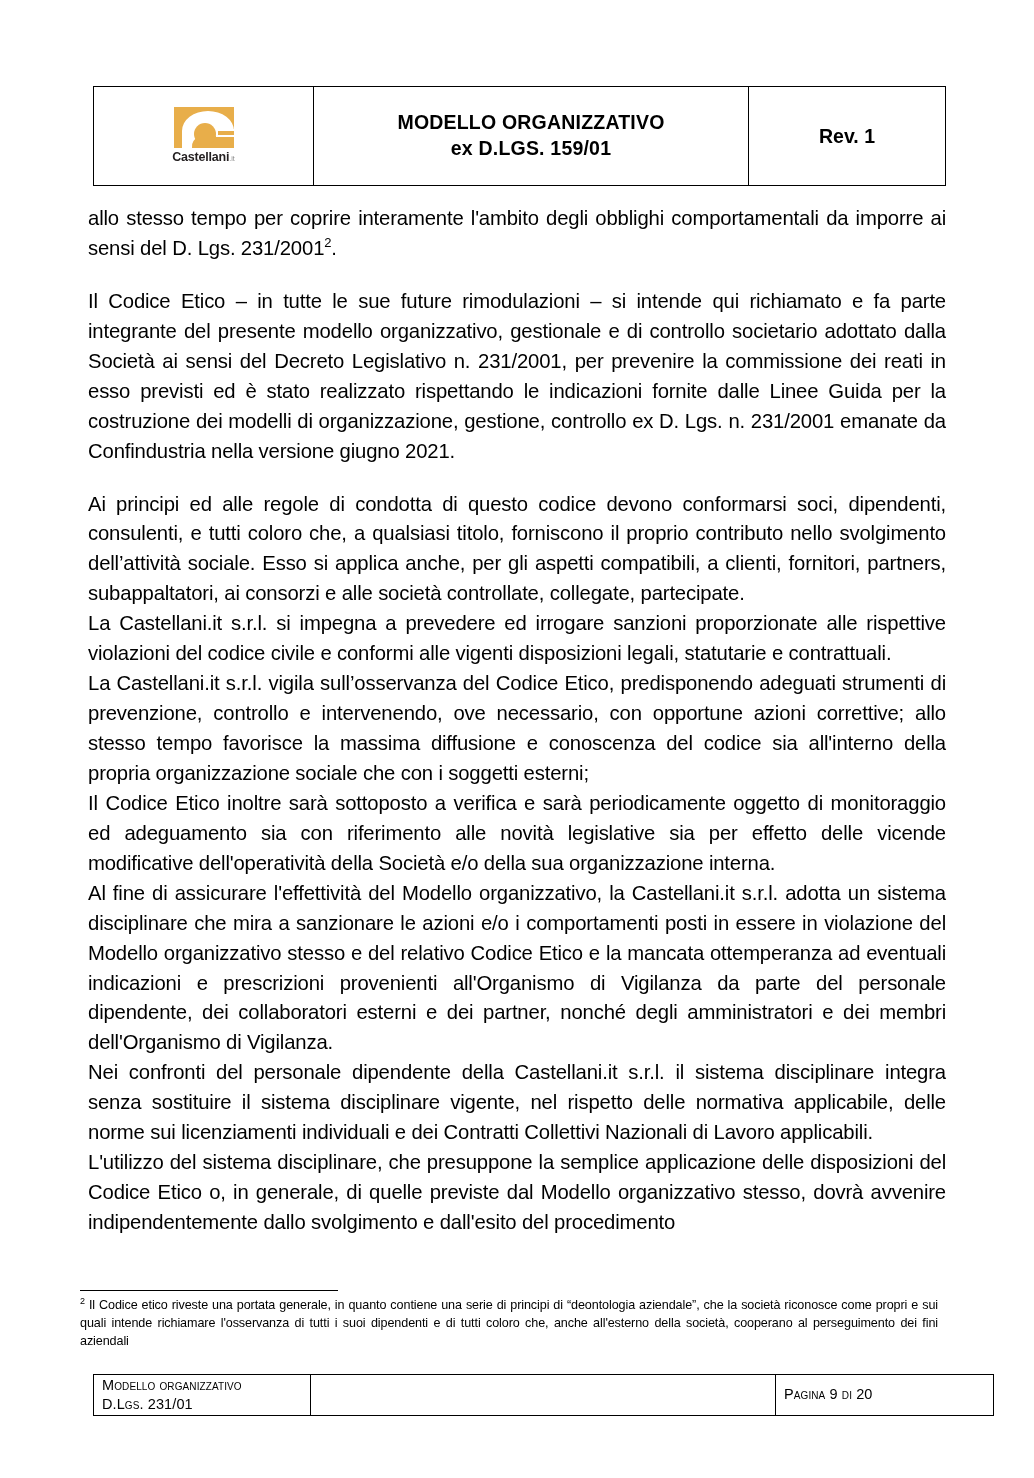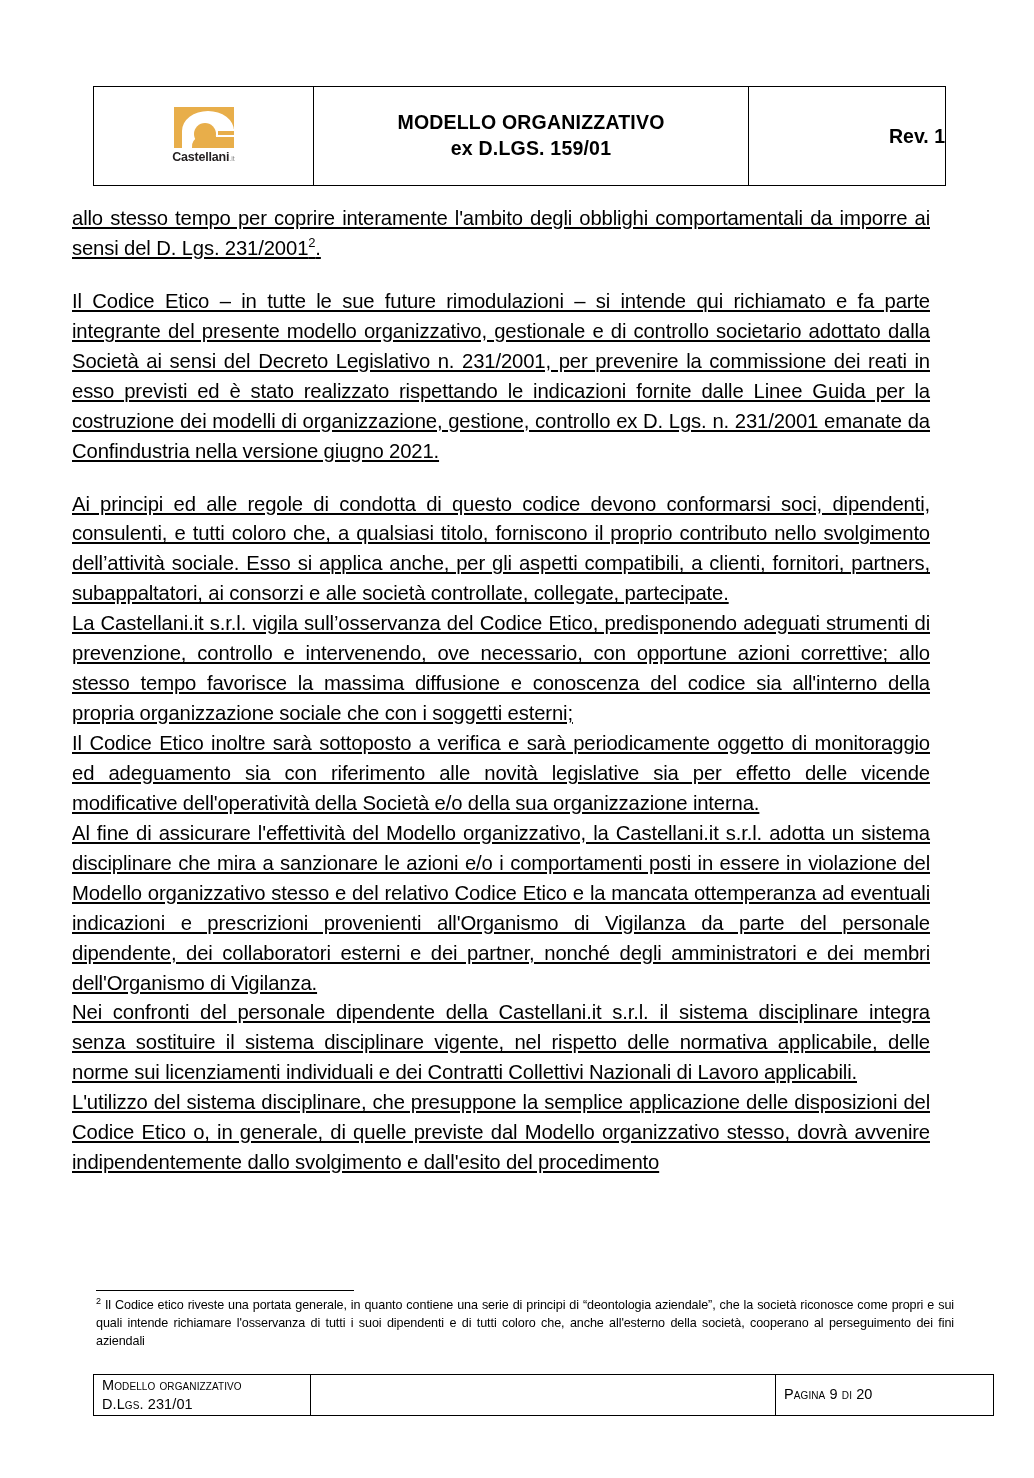--- a/index.html
+++ b/index.html
@@ -34,21 +34,21 @@
     border-collapse: collapse;
     table-layout: fixed;
   }
   .header-table td {
     border: 1.6px solid #000;
     vertical-align: middle;
     padding: 0;
   }
   .hdr-logo-cell { width: 219px; text-align: center; }
   .hdr-title-cell { width: 434px; text-align: center; }
-  .hdr-rev-cell  { width: 196px; text-align: right; }
+  .hdr-rev-cell  { width: 196px; text-align: center; }
 
   .hdr-title-line1 {
     font-size: 19.5px;
     font-weight: bold;
     letter-spacing: 0.2px;
     line-height: 1.32;
   }
   .hdr-title-line2 {
     font-size: 19.5px;
     font-weight: bold;
@@ -84,24 +84,23 @@
   .logo-word .tld {
     font-size: 7px;
     font-weight: normal;
     color: #8a8a8a;
     letter-spacing: 0;
   }
 
   
   .body-area {
     position: absolute;
-    left: 72px;
+    left: 88px;
     top: 204px;
     width: 858px;
-    text-decoration: underline;
   }
   p.para {
     margin: 0;
     font-size: 20.3px;
     line-height: 1.475;
     text-align: justify;
     text-justify: inter-word;
     letter-spacing: -0.15px;
   }
   p.para.gap-before { margin-top: 23px; }
@@ -116,21 +115,21 @@
     font-size: 21.5px;
     font-weight: bold;
     font-style: italic;
     letter-spacing: -0.2px;
   }
   h2.section-head .num { margin-right: 16px; }
 
   
   .footnote-area {
     position: absolute;
-    left: 96px;
+    left: 80px;
     top: 1290px;
     width: 858px;
   }
   .footnote-rule {
     width: 258px;
     height: 0;
     border-top: 1.4px solid #000;
     margin: 0 0 6px 0;
   }
   .footnote-text {
@@ -207,20 +206,21 @@
 
   <div class="body-area">
 
     <p class="para"><span>allo stesso tempo per coprire interamente l'ambito degli obblighi comportamentali da imporre ai sensi del D. Lgs. 231/2001</span><sup class="fn-ref">2</sup><span>.</span></p>
 
     <p class="para gap-before">Il Codice Etico – in tutte le sue future rimodulazioni – si intende qui richiamato e fa parte integrante del presente modello organizzativo, gestionale e di controllo societario adottato dalla Società ai sensi del Decreto Legislativo n. 231/2001, per prevenire la commissione dei reati in esso previsti ed è stato realizzato rispettando le indicazioni fornite dalle Linee Guida per la costruzione dei modelli di organizzazione, gestione, controllo ex D. Lgs. n. 231/2001 emanate da Confindustria nella versione giugno 2021.</p>
 
     <p class="para gap-before">Ai principi ed alle regole di condotta di questo codice devono conformarsi soci, dipendenti, consulenti, e tutti coloro che, a qualsiasi titolo, forniscono il proprio contributo nello svolgimento dell’attività sociale. Esso si applica anche, per gli aspetti compatibili, a clienti, fornitori, partners, subappaltatori, ai consorzi e alle società controllate, collegate, partecipate.</p>
 
 
+    <p class="para">La Castellani.it s.r.l. si impegna a prevedere ed irrogare sanzioni proporzionate alle rispettive violazioni del codice civile e conformi alle vigenti disposizioni legali, statutarie e contrattuali.</p>
 
     <p class="para">La Castellani.it s.r.l. vigila sull’osservanza del Codice Etico, predisponendo adeguati strumenti di prevenzione, controllo e intervenendo, ove necessario, con opportune azioni correttive; allo stesso tempo favorisce la massima diffusione e conoscenza del codice sia all'interno della propria organizzazione sociale che con i soggetti esterni;</p>
 
     <p class="para">Il Codice Etico inoltre sarà sottoposto a verifica e sarà periodicamente oggetto di monitoraggio ed adeguamento sia con riferimento alle novità legislative sia per effetto delle vicende modificative dell'operatività della Società e/o della sua organizzazione interna.</p>
 
 
     <p class="para">Al fine di assicurare l'effettività del Modello organizzativo, la Castellani.it s.r.l. adotta un sistema disciplinare che mira a sanzionare le azioni e/o i comportamenti posti in essere in violazione del Modello organizzativo stesso e del relativo Codice Etico e la mancata ottemperanza ad eventuali indicazioni e prescrizioni provenienti all'Organismo di Vigilanza da parte del personale dipendente, dei collaboratori esterni e dei partner, nonché degli amministratori e dei membri dell'Organismo di Vigilanza.</p>
 
     <p class="para">Nei confronti del personale dipendente della Castellani.it s.r.l. il sistema disciplinare integra senza sostituire il sistema disciplinare vigente, nel rispetto delle normativa applicabile, delle norme sui licenziamenti individuali e dei Contratti Collettivi Nazionali di Lavoro applicabili.</p>
 

